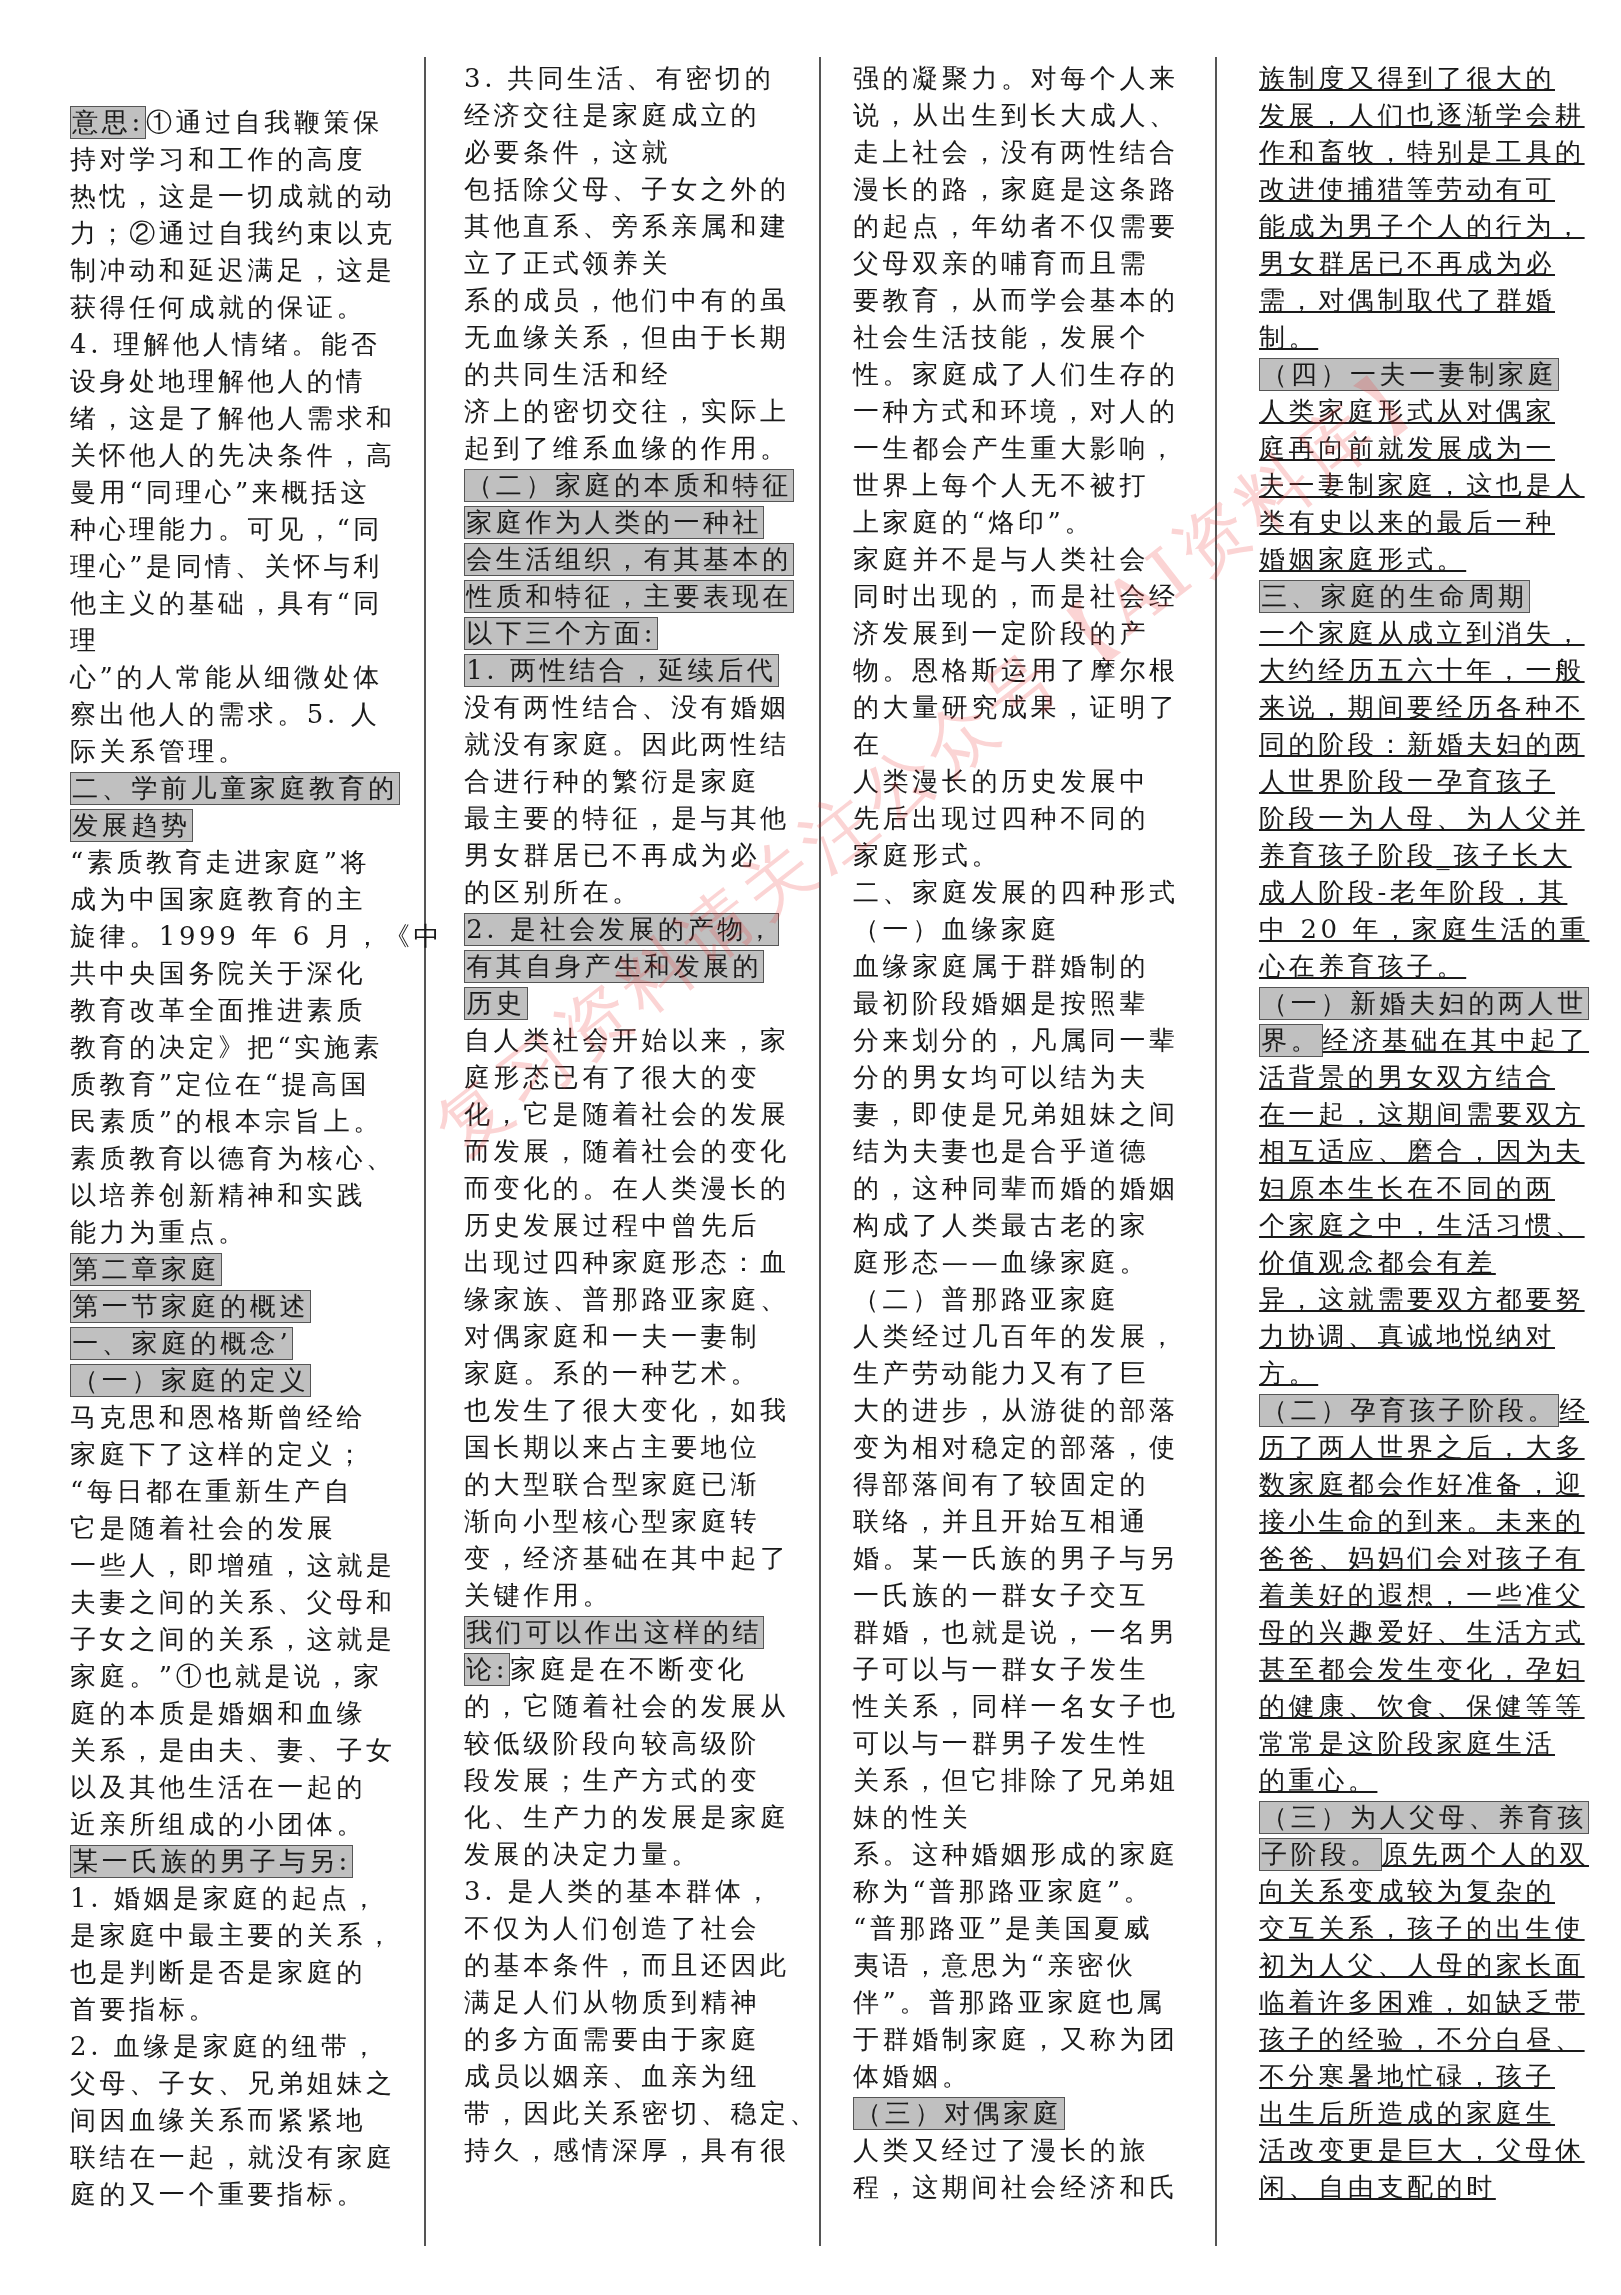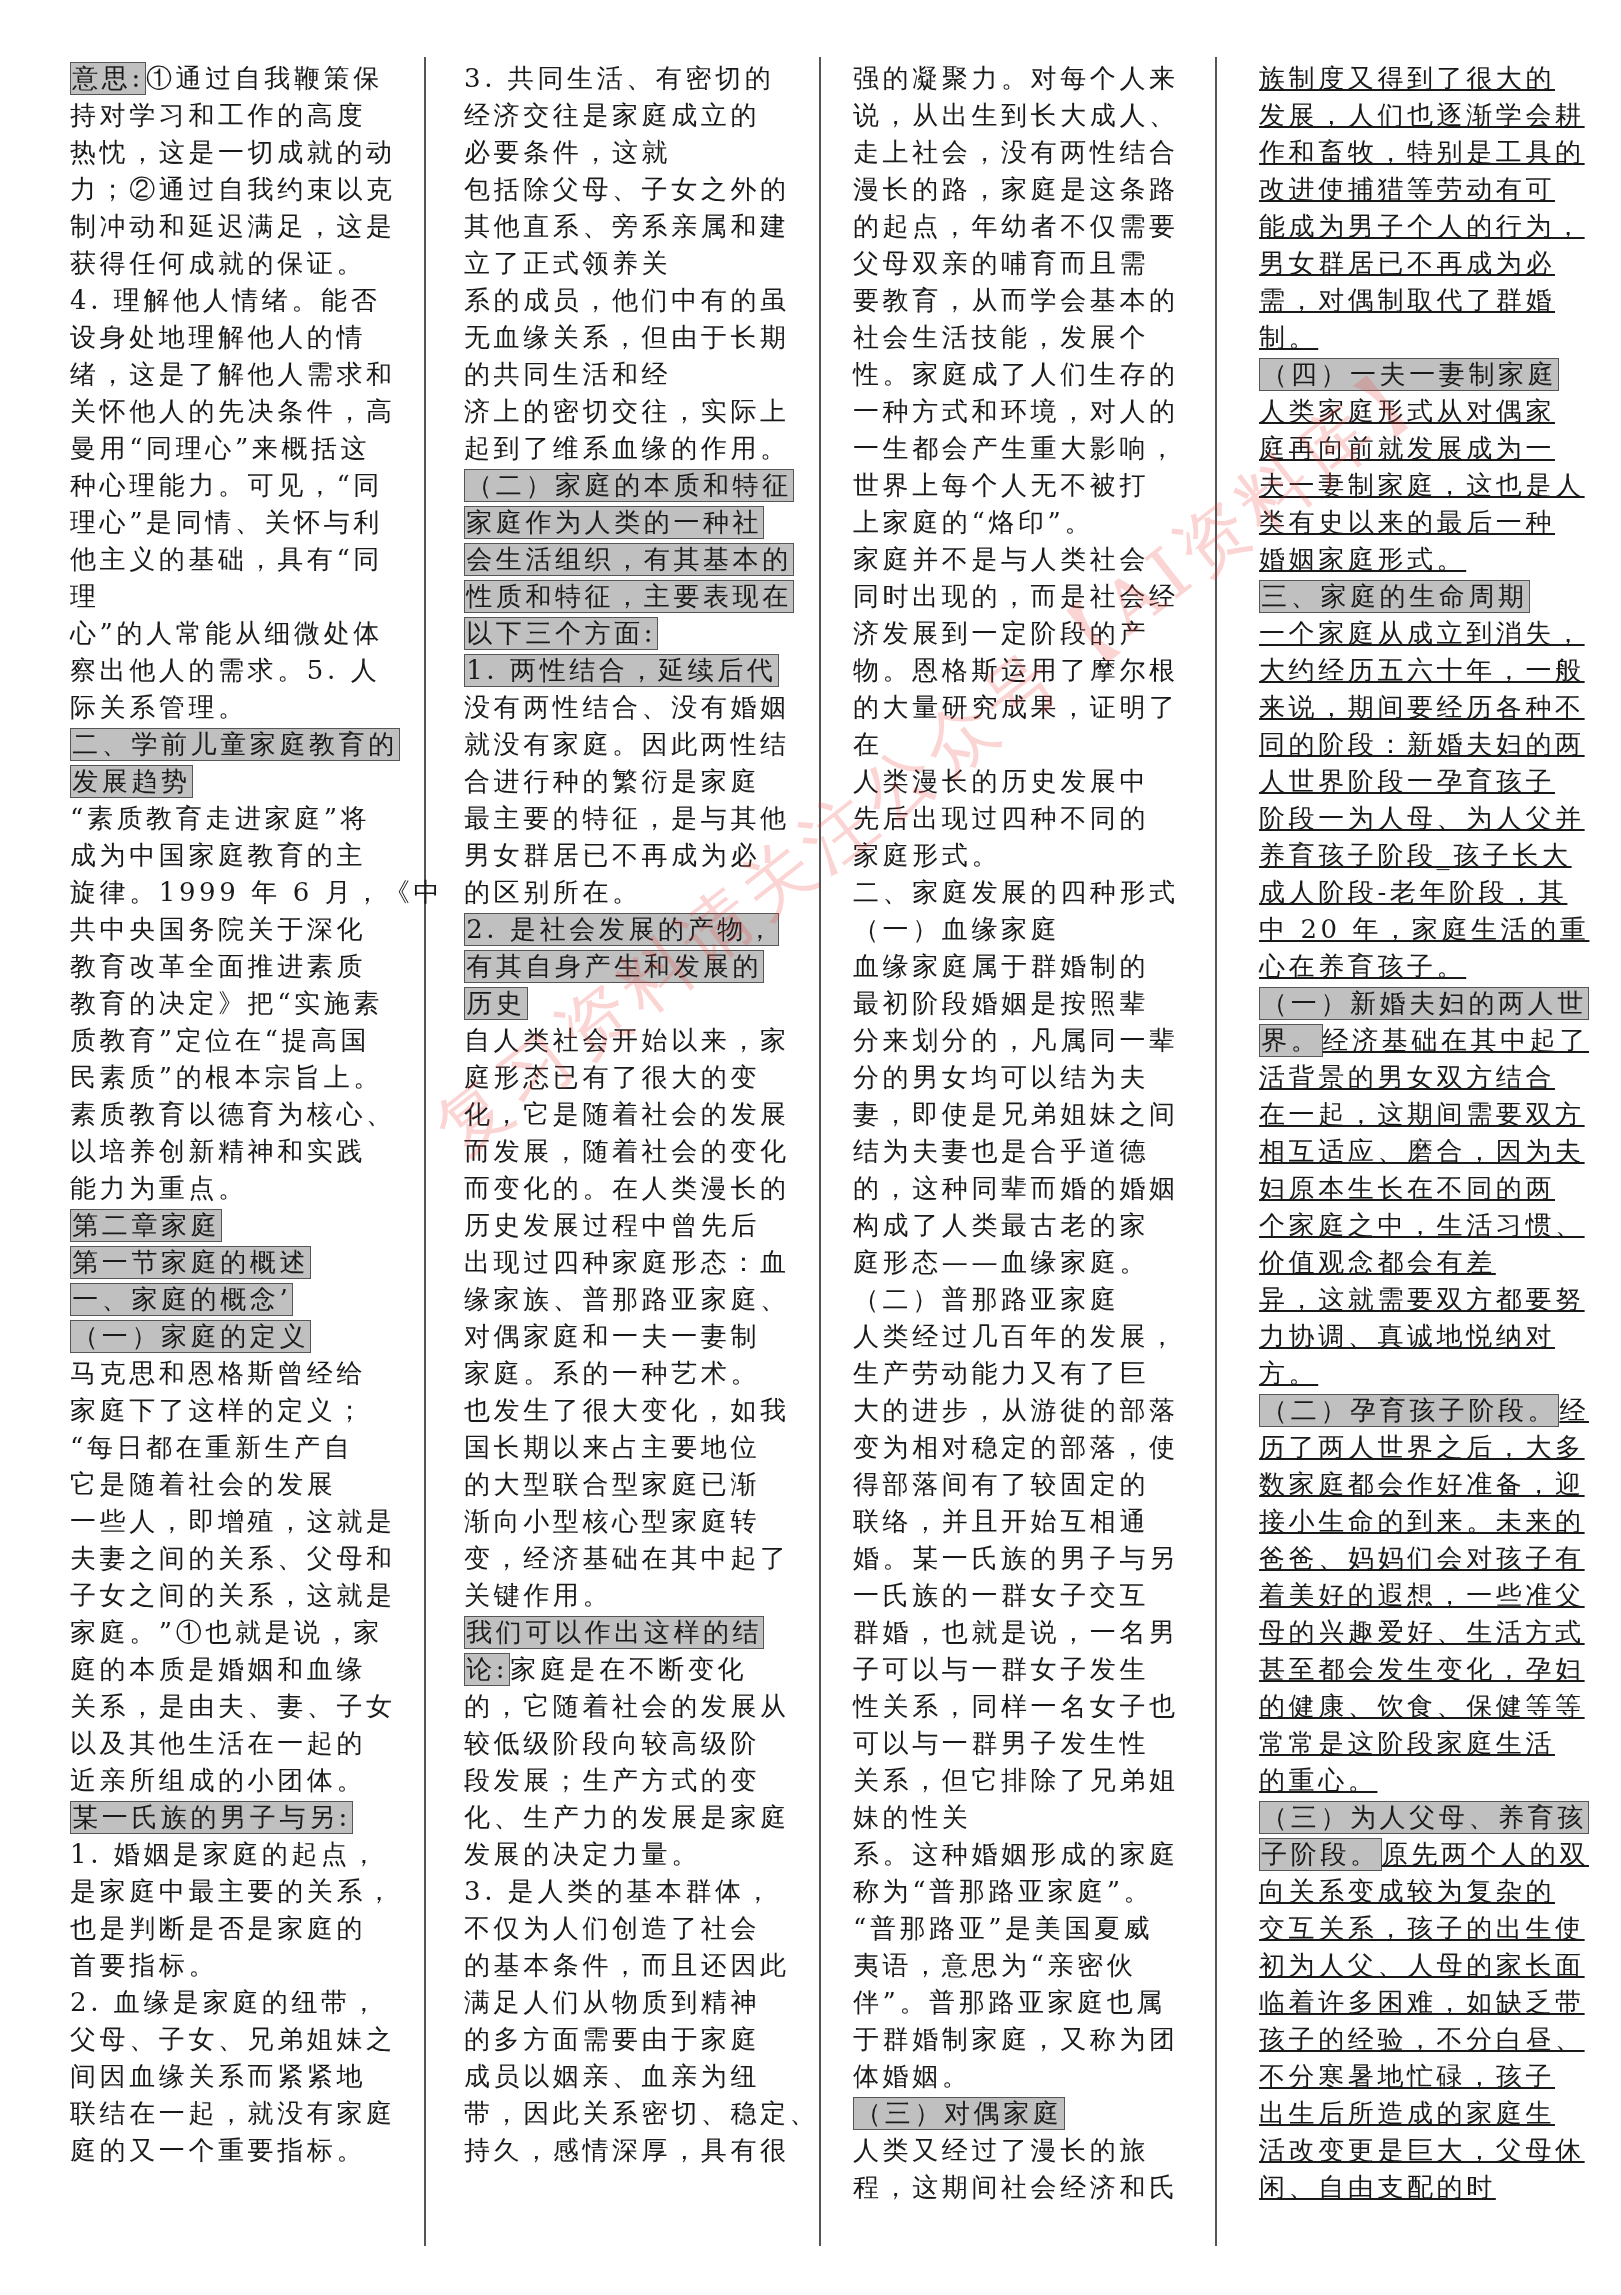--- a/index.html
+++ b/index.html
@@ -1,20 +1,20 @@
 <!DOCTYPE html>
 <html style="font-size:9.5px"><head>
 <meta charset="utf-8">
 <style>
   html, body { margin: 0; padding: 0; background: #ffffff; }
   body { width: 1622px; height: 2295px; position: relative; overflow: hidden;
          font-family: "DejaVu Serif", "Liberation Serif", serif; color: #1a1a1a; }
   .page { position: absolute; left: 0; top: 0; width: 1622px; height: 2295px; }
   .col { position: absolute; top: 60px; width: 322px; }
-  .col1 { left: 70px; }
+  .col1 { left: 70px; margin-top: 44px; }
   .col2 { left: 464px; }
   .col3 { left: 853px; }
   .col4 { left: 1259px; text-decoration: underline; }
   .divider { position: absolute; top: 57px; height: 739px; width: 1.8px; background: #555; }
   .d1 { left: 424px; height: 2189px; }
   .d2 { left: 819px; height: 2189px; }
   .d3 { left: 1215px; height: 2189px; }
   .line { font-size: 26px; line-height: 37px; letter-spacing: 3.6px; white-space: nowrap; }
   .hl { display: inline-block; background: #c0c0c0; border: 1.8px solid #555;
         line-height: 31px; padding: 0 1.2px; margin: 1.2px 0; }

